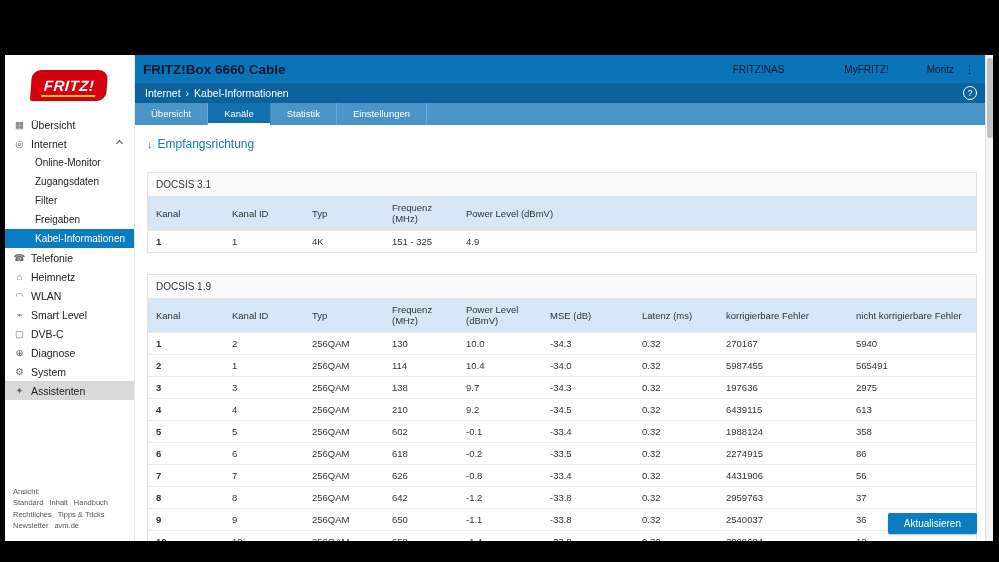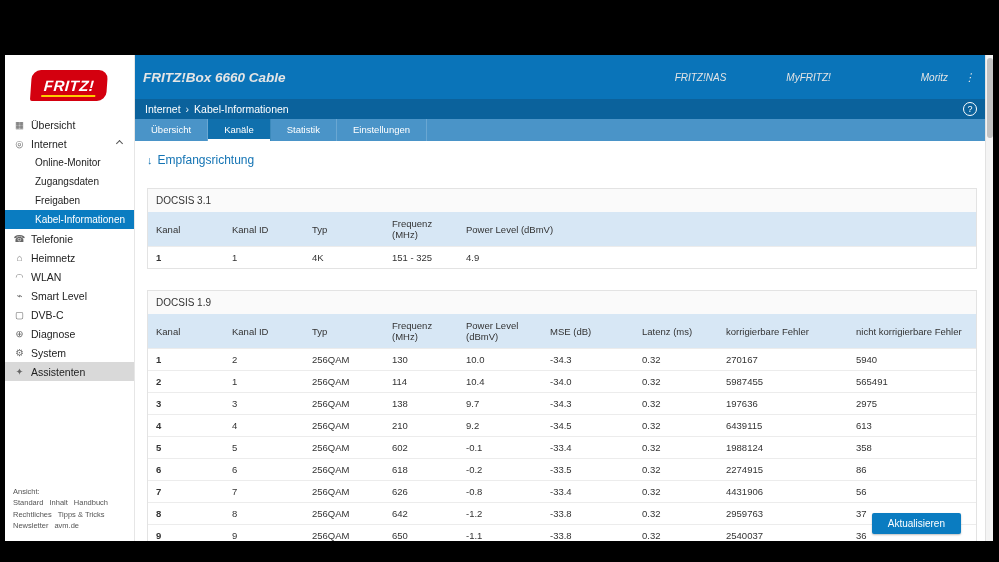--- a/index.html
+++ b/index.html
@@ -26,26 +26,26 @@
   .nav-item.active { background:#0a7cc1; color:#fff; }
   .nav-item.assist { background:#d9d9d9; }
   .chev { margin-left:auto; margin-right:12px; width:5px; height:5px;
     border-left:1px solid #555; border-top:1px solid #555; transform:rotate(45deg); }
   .side-foot { margin-top:auto; padding:4px 8px 9px; font-size:7.5px; color:#555;
     line-height:1.55; }
   .foot-link { margin-right:6px; cursor:pointer; }
 
   
   .right { flex:1; min-width:0; display:flex; flex-direction:column; position:relative; }
-  .hdr { height:44px; flex:none; background:#0a74b9; color:#e5e5e5; display:flex;
-    align-items:center; padding:0 18px 0 8px;font-style:italic; }
+  .hdr { height:28px; flex:none; background:#0a74b9; color:#0f172a; display:flex;
+    align-items:center; padding:0 18px 0 8px; }
   .hdr-title { font-size:13.5px; font-weight:bold; }
   .hdr-links { margin-left:auto; display:flex; gap:60px; }
   .hdr-link { font-size:10px; cursor:pointer; }
-  .hdr-user { margin-left:90px; display:flex; align-items:center; gap:16px; font-size:10px; }
+  .hdr-user { margin-left:38px; display:flex; align-items:center; gap:10px; font-size:10px; }
   .kebab { font-size:11px; cursor:pointer; }
 
   .crumb { height:20px; flex:none; background:#0b629c; color:#fff; display:flex;
     align-items:center; gap:5px; font-size:10.5px; padding:0 12px 0 10px; }
   .crumb-sep { opacity:.9; }
   .help { margin-left:auto; width:14px; height:14px; border:1px solid #fff;
     border-radius:50%; display:flex; align-items:center; justify-content:center;
     font-size:9px; cursor:pointer; margin-right:4px; }
 
   .tabs { height:22px; flex:none; background:#4a94c8; display:flex; }
@@ -65,21 +65,21 @@
   .tbl th { background:#d7e7f5; font-weight:normal; text-align:left; font-size:9.5px;
     color:#333; padding:6px 8px; }
   .tbl td { font-size:9.5px; color:#333; padding:5px 8px; border-top:1px solid #ececec; }
   .tbl td:first-child { font-weight:bold; }
   .tbl th:nth-child(1){width:76px} .tbl th:nth-child(2){width:80px}
   .tbl th:nth-child(3){width:80px} .tbl th:nth-child(4){width:74px}
   .tbl th:nth-child(5){width:84px} .tbl th:nth-child(6){width:92px}
   .tbl th:nth-child(7){width:84px} .tbl th:nth-child(8){width:130px}
   .tbl31 th:nth-child(5){width:auto}
 
-  .refresh-btn { position:absolute; right:32px; bottom:7px; background:#0a7cc1;
+  .refresh-btn { position:absolute; right:16px; bottom:7px; background:#0a7cc1;
     color:#fff; border:none; font-size:10px; padding:5px 16px; border-radius:2px;
     cursor:pointer; font-family:inherit; box-shadow:0 1px 2px rgba(0,0,0,.25); }
 
   .scrollbar { position:absolute; right:0; top:0; bottom:0; width:8px;
     background:#f4f4f4; border-left:1px solid #e2e2e2; }
   .scroll-thumb { position:absolute; top:3px; left:1px; width:6px; height:80px;
     background:#c2c2c2; border-radius:3px; }
 </style>
 </head>
 <body>
@@ -98,20 +98,23 @@
         <div class="nav-item">
           <span class="nav-icon">◎</span>
           <span>Internet</span>
           <span class="chev"></span>
         </div>
         <div class="nav-item sub">
           <span>Online-Monitor</span>
         </div>
         <div class="nav-item sub">
           <span>Zugangsdaten</span>
+        </div>
+        <div class="nav-item sub">
+          <span>Filter</span>
         </div>
         <div class="nav-item sub">
           <span>Freigaben</span>
         </div>
         <div class="nav-item sub active">
           <span>Kabel-Informationen</span>
         </div>
         <div class="nav-item">
           <span class="nav-icon">☎</span>
           <span>Telefonie</span>

